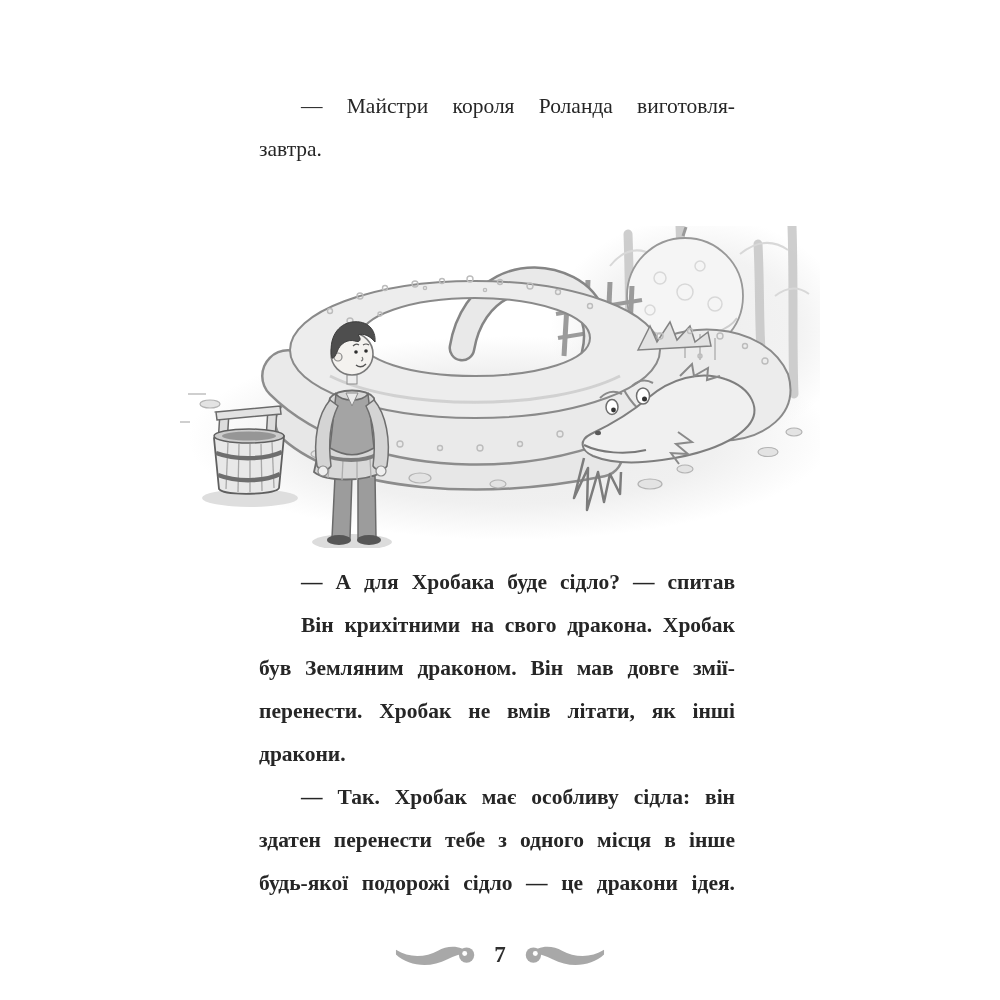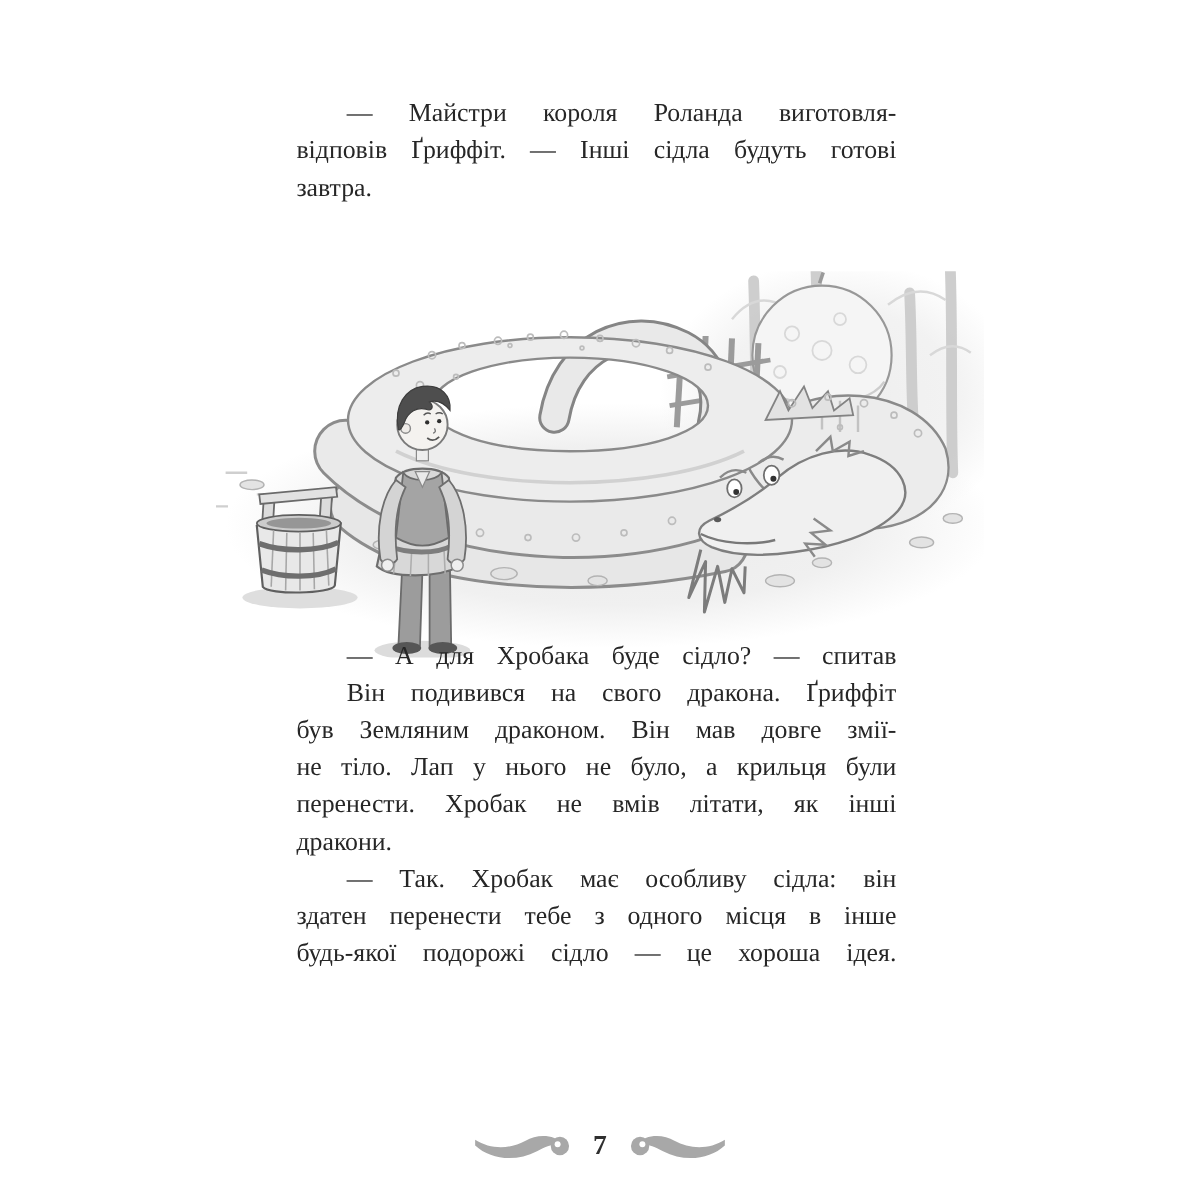--- a/index.html
+++ b/index.html
@@ -2,41 +2,40 @@
 <html><head>
 <meta charset="utf-8">
 <style>
   html,body{margin:0;padding:0;background:#ffffff;}
   .page{
     position:relative;width:1000px;height:1000px;background:#ffffff;overflow:hidden;
     font-family:"Liberation Serif","DejaVu Serif",serif;color:#262626;
   }
   .text-block{position:absolute;left:247px;width:500px;font-size:21.5px;line-height:31px;}
   .block1{top:79px;}
-  .block2{top:531px;}
-  .line{margin:0;text-align:justify;text-align-last:justify;white-space:normal;}
+  .block2{top:555px;font-weight:bold;}
+  .line{margin:12px;text-align:justify;text-align-last:justify;white-space:normal;}
   .line.first{text-indent:42px;}
   .line.last{text-align-last:left;}
   .illustration{position:absolute;left:180px;top:226px;width:640px;height:322px;margin:0;}
   .page-footer{
     position:absolute;left:0;top:938px;width:1000px;height:34px;
     display:flex;justify-content:center;align-items:center;gap:15px;
   }
   .pagenum{font-size:23px;font-weight:bold;color:#2f2f2f;line-height:1;padding-bottom:2px;}
   .swirl{display:block;}
   .swirl.mirrored{transform:scaleX(-1);}
 </style>
 </head>
 <body>
 
 <div class="page">
 
   <section class="text-block block1">
     <p class="line first">— Майстри короля Роланда виготовля-</p>
-    <p class="line">відповів Ґриффіт. — Інші сідла будуть готові</p>
     <p class="line last">завтра.</p>
   </section>
 
   <figure class="illustration">
     <svg viewBox="0 0 640 322" width="640" height="322" xmlns="http://www.w3.org/2000/svg">
       <defs>
         <radialGradient id="wash" cx="50%" cy="50%" r="50%">
           <stop offset="0%" stop-color="#ebebeb"></stop>
           <stop offset="65%" stop-color="#f0f0f0"></stop>
           <stop offset="100%" stop-color="#f0f0f0" stop-opacity="0"></stop>
@@ -206,28 +205,27 @@
         <path d="M173,120 q3,-3 6,-1 M183,119 q3,-2 6,0" stroke="#555555" stroke-width="1.2" fill="none"></path>
         <path d="M182,131 q2,3 -1,4" stroke="#777777" stroke-width="1.2" fill="none"></path>
         <path d="M176,139 q5,4 10,-1" stroke="#555555" stroke-width="1.4" fill="none"></path>
         <path d="M152,132 C148,112 158,98 172,96 C188,94 196,104 195,116 C190,110 184,107 178,109 C182,113 180,117 175,115 C168,113 160,117 157,126 C155,131 153,133 152,132 Z" fill="#4e4e4e" stroke="#3c3c3c" stroke-width="1"></path>
       </g>
     </svg>
   </figure>
 
   <section class="text-block block2">
     <p class="line first">— А для Хробака буде сідло? — спитав</p>
-    <p class="line first">Він подивився на свого дракона. Ґриффіт</p>
+    <p class="line first">Він крихітними на свого дракона. Хробак</p>
     <p class="line">був Земляним драконом. Він мав довге змії-</p>
-    <p class="line">не тіло. Лап у нього не було, а крильця були</p>
     <p class="line">перенести. Хробак не вмів літати, як інші</p>
     <p class="line last">дракони.</p>
     <p class="line first">— Так. Хробак має особливу сідла: він</p>
     <p class="line">здатен перенести тебе з одного місця в інше</p>
-    <p class="line">будь-якої подорожі сідло — це хороша ідея.</p>
+    <p class="line">будь-якої подорожі сідло — це дракони ідея.</p>
   </section>
 
   <footer class="page-footer">
     <svg class="swirl" viewBox="0 0 88 26" width="84" height="25" xmlns="http://www.w3.org/2000/svg">
       <path d="M1,12 C14,24 36,27 55,17 C63,13 70,10 78,11 C70,2 55,2 45,8 C32,15 15,16 1,7 Z" fill="#a8a8a8"></path>
       <circle cx="75" cy="12.5" r="8" fill="#a8a8a8"></circle>
       <circle cx="73" cy="11" r="2.6" fill="#ffffff"></circle>
     </svg>
     <div class="pagenum">7</div>
     <svg class="swirl mirrored" viewBox="0 0 88 26" width="84" height="25" xmlns="http://www.w3.org/2000/svg">

